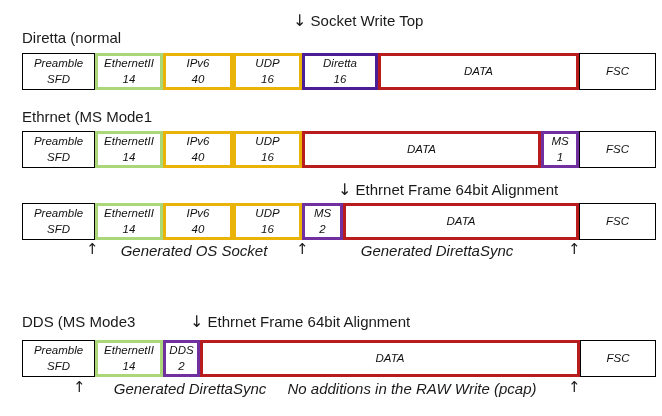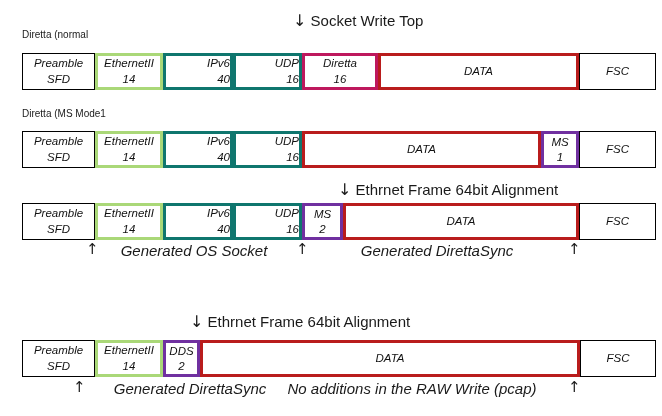--- a/index.html
+++ b/index.html
@@ -1,35 +1,35 @@
 <!DOCTYPE html>
 <html><head>
 <meta charset="utf-8">
 <style>
   html,body{margin:0;padding:0;background:#fff;}
   .canvas{
     position:relative;width:662px;height:416px;background:#ffffff;overflow:hidden;
     font-family:"Liberation Sans","DejaVu Sans",sans-serif;color:#1a1a1a;
   }
-  .title{position:absolute;left:22px;font-size:10px;white-space:nowrap;}
+  .title{position:absolute;left:22px;font-size:15px;white-space:nowrap;}
   .note{position:absolute;font-size:15px;white-space:nowrap;}
   .arrow{font-family:"DejaVu Sans",sans-serif;font-size:16px;}
   .frame-row{position:absolute;left:22px;height:37px;display:flex;font-style:italic;}
   .seg{
     box-sizing:border-box;display:flex;flex-direction:column;justify-content:center;
     align-items:center;text-align:center;background:#fff;color:#111;
     font-size:11.5px;line-height:1.32;white-space:nowrap;overflow:hidden;
   }
   .seg span:empty{display:none;}
   .bd-black{border:1.6px solid #000;}
   .bd-green{border:3px solid #aad878;}
-  .bd-yellow{border:3px solid #0f766e;align-items:flex-end;}
-  .bd-cyan{border:3px solid #be185d;}
+  .bd-yellow{border:3px solid #eab308;}
+  .bd-cyan{border:3px solid #4c1d95;}
   .bd-red{border:3px solid #b91c1c;}
-  .bd-purple{border:3px solid #7030a0;justify-content:flex-end;}
+  .bd-purple{border:3px solid #7030a0;}
   .annot span{position:absolute;white-space:nowrap;font-size:15px;}
   .annot .atext{transform:translateX(-50%);font-style:italic;}
 </style>
 </head>
 <body>
 
 <div class="canvas">
 
   <div class="title" style="top:29px">Diretta (normal</div>
   <div class="note" style="left:293px;top:11px">
@@ -58,21 +58,21 @@
         <span>16</span>
       </div>
     <div class="seg bd-red" style="width:201px">
         <span>DATA</span>
       </div>
     <div class="seg bd-black" style="width:77px">
         <span>FSC</span>
       </div>
   </div>
 
-  <div class="title" style="top:108px">Diretta (MS Mode1</div>
+  <div class="title" style="top:108px">Ethrnet (MS Mode1</div>
   <div class="frame-row" style="top:131px">
     <div class="seg bd-black" style="width:73px">
         <span>Preamble</span>
         <span>SFD</span>
       </div>
     <div class="seg bd-green" style="width:68px">
         <span>EthernetII</span>
         <span>14</span>
       </div>
     <div class="seg bd-yellow" style="width:70px">
@@ -128,20 +128,21 @@
       </div>
   </div>
   <div class="annot">
     <span class="arrow" style="left:86px;top:240px">↑</span>
     <span class="atext" style="left:194px;top:242px">Generated OS Socket</span>
     <span class="arrow" style="left:296px;top:240px">↑</span>
     <span class="atext" style="left:437px;top:242px">Generated DirettaSync</span>
     <span class="arrow" style="left:568px;top:240px">↑</span>
   </div>
 
+  <div class="title" style="top:313px">DDS (MS Mode3</div>
   <div class="note" style="left:190px;top:312px">
     <span class="arrow">↓</span>
     <span>Ethrnet Frame 64bit Alignment</span>
   </div>
   <div class="frame-row" style="top:340px">
     <div class="seg bd-black" style="width:73px">
         <span>Preamble</span>
         <span>SFD</span>
       </div>
     <div class="seg bd-green" style="width:68px">

